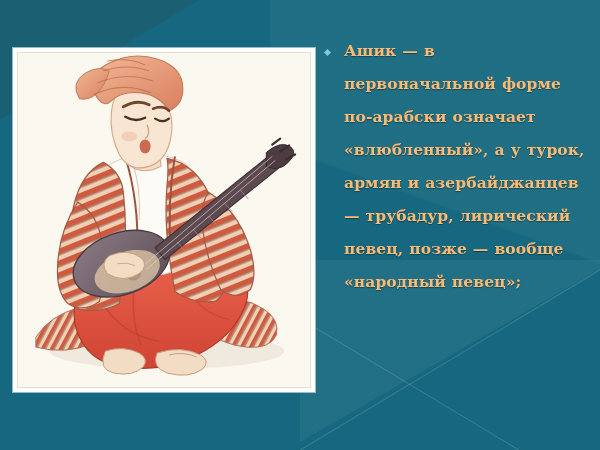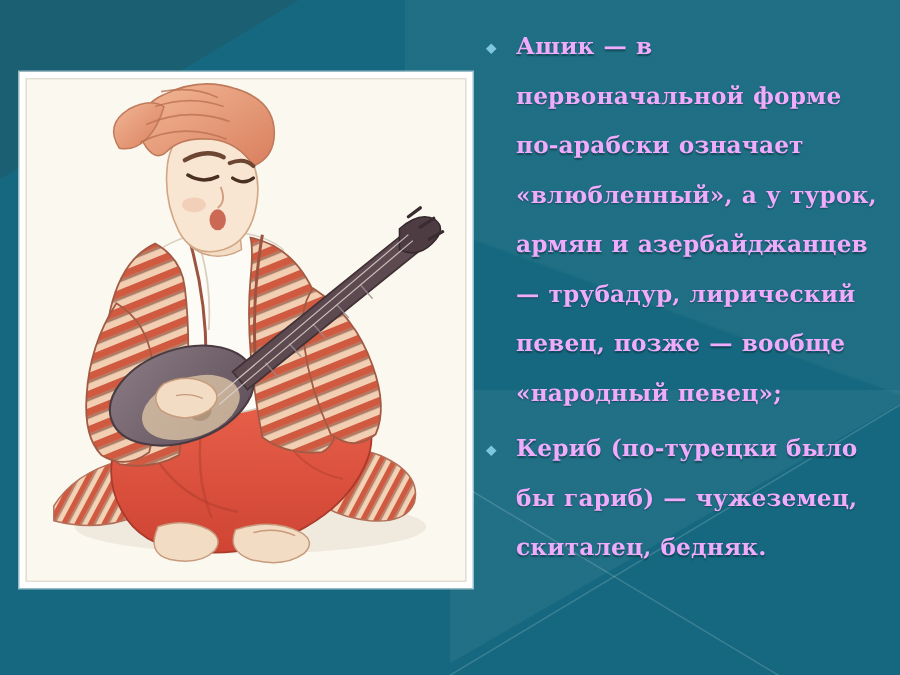--- a/index.html
+++ b/index.html
@@ -105,28 +105,29 @@
     position: absolute;
     left: 5px;
     top: 16px;
     width: 5px;
     height: 5px;
     background: #7fc7de;
     transform: rotate(45deg);
   }
   .bullet-text {
     display: block;
-    color: #f0abfc;
+    color: #fdba74;
     font-family: "DejaVu Serif", "Liberation Serif", serif;
     font-weight: bold;
     font-size: 15.5px;
     line-height: 33px;
     letter-spacing: 0.1px;
     text-shadow: 0 1px 1px rgba(0,0,0,0.35);
     word-spacing: 0.5px;
+    margin-top: 20px;
   }
 </style>
 </head>
 <body>
 
 <div id="slide">
 
   <div class="bg-diag bg-tl"></div>
   <div class="bg-diag bg-right"></div>
   <div class="bg-wedge-lo"></div>
@@ -237,19 +238,15 @@
     </div>
   </div>
 
   <div id="text-column">
 
     <div class="bullet-row">
       <span class="bullet-marker"></span>
       <span class="bullet-text">Ашик — в первоначальной форме по-арабски означает «влюбленный», а у турок, армян и азербайджанцев — трубадур, лирический певец, позже — вообще «народный певец»;</span>
     </div>
 
-    <div class="bullet-row">
-      <span class="bullet-marker"></span>
-      <span class="bullet-text">Кериб (по-турецки было бы гариб) — чужеземец, скиталец, бедняк.</span>
-    </div>
 
   </div>
 </div>
 
 </body></html>

